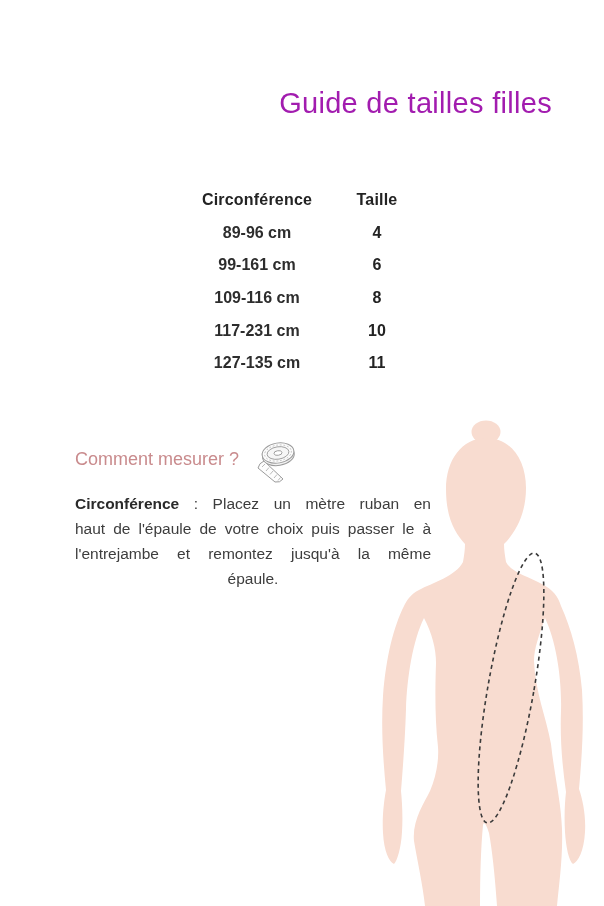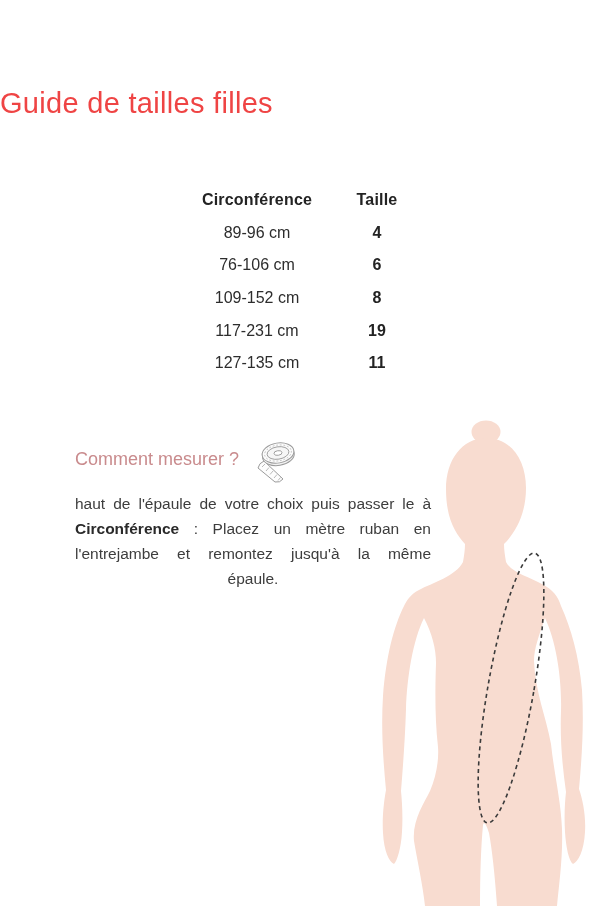--- a/index.html
+++ b/index.html
@@ -5,31 +5,31 @@
   html,body{margin:0;padding:0;}
   body{
     width:604px;height:906px;position:relative;overflow:hidden;
     background:#ffffff;
     font-family:"Liberation Sans", sans-serif;
   }
   .page{position:absolute;inset:0;width:604px;height:906px;}
 
   .title{
     position:absolute;top:87px;left:0;width:552px;
-    text-align:left;font-size:29px;font-weight:400;
-    letter-spacing:0.3px;color:#ef4444;
+    text-align:right;font-size:29px;font-weight:400;
+    letter-spacing:0.3px;color:#a21caf;
   }
 
   .size-table{
     position:absolute;top:184px;left:190px;
     display:grid;grid-template-columns:134px 106px;
     grid-auto-rows:32.6px;align-items:center;
     color:#2d2d2d;font-size:16px;
   }
-  .size-table .cell{text-align:center;}
+  .size-table .cell{text-align:center;font-weight:bold;}
   .size-table .head{font-weight:700;color:#232323;letter-spacing:0.2px;}
   .size-table .sizeval{font-weight:700;color:#232323;}
 
   .measure-heading{
     position:absolute;top:449px;left:75px;
     font-size:18px;color:#c98b8d;font-weight:400;
   }
   .tape-icon{position:absolute;top:439px;left:252px;width:48px;height:44px;}
 
   .measure-text{
@@ -49,28 +49,28 @@
 
   <div class="title">Guide de tailles filles</div>
 
   <div class="size-table">
     <div class="cell head">Circonférence</div>
     <div class="cell head">Taille</div>
 
     <div class="cell">89-96 cm</div>
     <div class="cell sizeval">4</div>
 
-    <div class="cell">76-106 cm</div>
+    <div class="cell">99-161 cm</div>
     <div class="cell sizeval">6</div>
 
-    <div class="cell">109-152 cm</div>
+    <div class="cell">109-116 cm</div>
     <div class="cell sizeval">8</div>
 
     <div class="cell">117-231 cm</div>
-    <div class="cell sizeval">19</div>
+    <div class="cell sizeval">10</div>
 
     <div class="cell">127-135 cm</div>
     <div class="cell sizeval">11</div>
   </div>
 
   <div class="measure-heading">Comment mesurer ?</div>
 
   <svg class="tape-icon" viewBox="0 0 48 44">
     <g fill="#fdfdfd" stroke="#9b9b9b" stroke-width="1" stroke-linejoin="round">
       <path d="M12,22 L31,40 Q28,44 23,43 L6,29 Q7,24 12,22 Z"></path>
@@ -85,22 +85,22 @@
     <g transform="rotate(-9 26 14)">
       <ellipse cx="26" cy="16.5" rx="16" ry="10" fill="#f2f2f2" stroke="#9b9b9b" stroke-width="1"></ellipse>
       <ellipse cx="26" cy="14" rx="16" ry="10" fill="#fcfcfc" stroke="#9b9b9b" stroke-width="1"></ellipse>
       <ellipse cx="26" cy="14" rx="13.5" ry="7.9" fill="none" stroke="#b5b5b5" stroke-width="0.8" stroke-dasharray="1.8 1.8"></ellipse>
       <ellipse cx="26" cy="14" rx="11" ry="6.2" fill="#f6f6f6" stroke="#9b9b9b" stroke-width="0.9"></ellipse>
       <ellipse cx="26" cy="14" rx="4" ry="2.3" fill="#ffffff" stroke="#9b9b9b" stroke-width="0.9"></ellipse>
     </g>
   </svg>
 
   <div class="measure-text">
+    <div class="jline"><b>Circonférence</b><span> : Placez un mètre ruban en</span></div>
     <div class="jline">haut de l'épaule de votre choix puis passer le à</div>
-    <div class="jline"><b>Circonférence</b><span> : Placez un mètre ruban en</span></div>
     <div class="jline">l'entrejambe  et remontez jusqu'à la même</div>
     <div class="lline">épaule.</div>
   </div>
 
   <svg class="figure-svg" viewBox="0 0 604 906">
     <g fill="#f8dcd0" stroke="none">
 
       <ellipse cx="486" cy="432" rx="14.5" ry="11.5"></ellipse>
 
       <path d="

